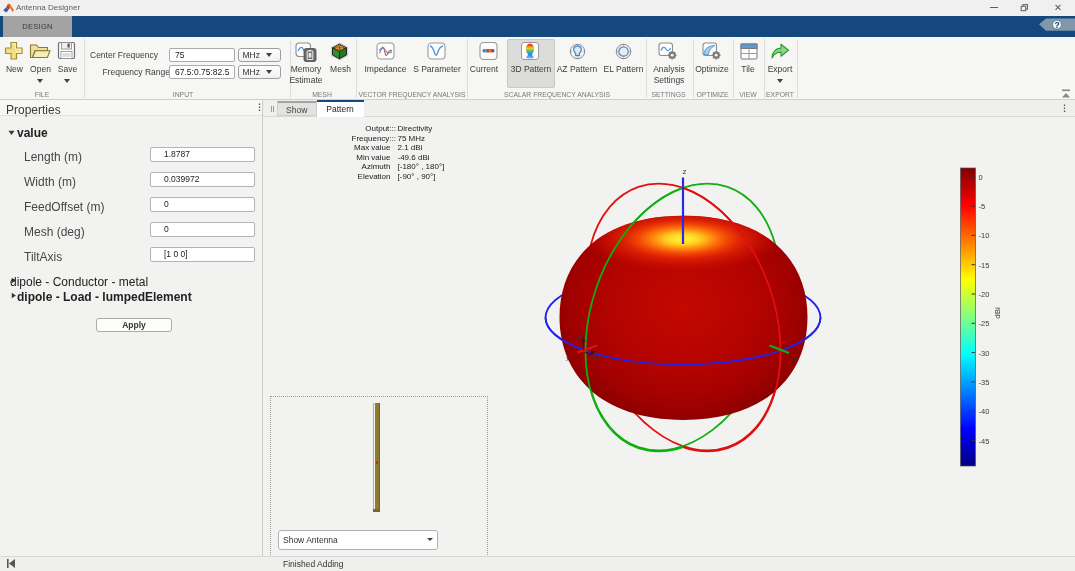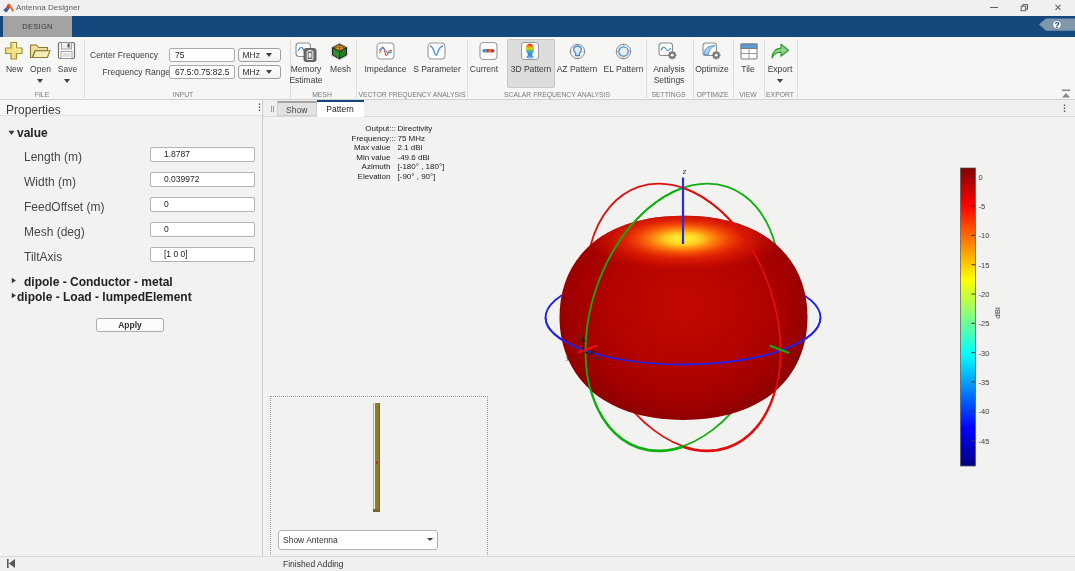--- a/index.html
+++ b/index.html
@@ -245,26 +245,26 @@
 <div class="plabel" style="left:24px;top:224.5px">Mesh (deg)</div>
 <div class="plabel" style="left:24px;top:249.5px">TiltAxis</div>
 <div class="pfield" style="top:147px">1.8787</div>
 <div class="pfield" style="top:172px">0.039972</div>
 <div class="pfield" style="top:197px">0</div>
 <div class="pfield" style="top:222px">0</div>
 <div class="pfield" style="top:247px">[1 0 0]</div>
 <svg class="abs" style="left:9.5px;top:276.5px" width="7" height="7" viewBox="0 0 8 8">
     <polygon points="2,0.8 6.8,4 2,7.2" fill="#3a3a3a"></polygon>
   </svg>
-<div class="plabel" style="left:24px;top:274.5px;font-weight:bold;color:#222">dipole - Conductor - metal</div>
+<div class="plabel" style="left:10px;top:274.5px;font-weight:normal;color:#222">dipole - Conductor - metal</div>
 <svg class="abs" style="left:9.5px;top:292px" width="7" height="7" viewBox="0 0 8 8">
     <polygon points="2,0.8 6.8,4 2,7.2" fill="#3a3a3a"></polygon>
   </svg>
 <div class="plabel" style="left:17px;top:290px;font-weight:bold;color:#222">dipole - Load - lumpedElement</div>
-<div class="abs" style="left:96px;top:318px;width:68px;height:14px;background:#fcfcfb;border:1px solid #ababab;border-radius:3px;font-size:8.5px;color:#333;text-align:center;line-height:13px;font-weight:bold">Apply</div>
+<div class="abs" style="left:96px;top:318px;width:76px;height:14px;background:#fcfcfb;border:1px solid #ababab;border-radius:3px;font-size:8.5px;color:#333;text-align:center;line-height:13px;font-weight:bold">Apply</div>
 <div class="abs" id="vsep"></div>
 
 <div class="abs" id="tabstrip"></div>
 <div class="abs" id="showtab">Show</div>
 <div class="abs" id="patterntab">Pattern</div>
 <div class="abs" style="left:270.5px;top:105.5px;width:1px;height:6.5px;background:#9a9a9a"></div>
 <div class="abs" style="left:273px;top:105.5px;width:1px;height:6.5px;background:#9a9a9a"></div>
 <div class="dots3" style="left:1060px;top:103px">⋮</div>
 
 <div class="abs" id="plotarea"></div>

